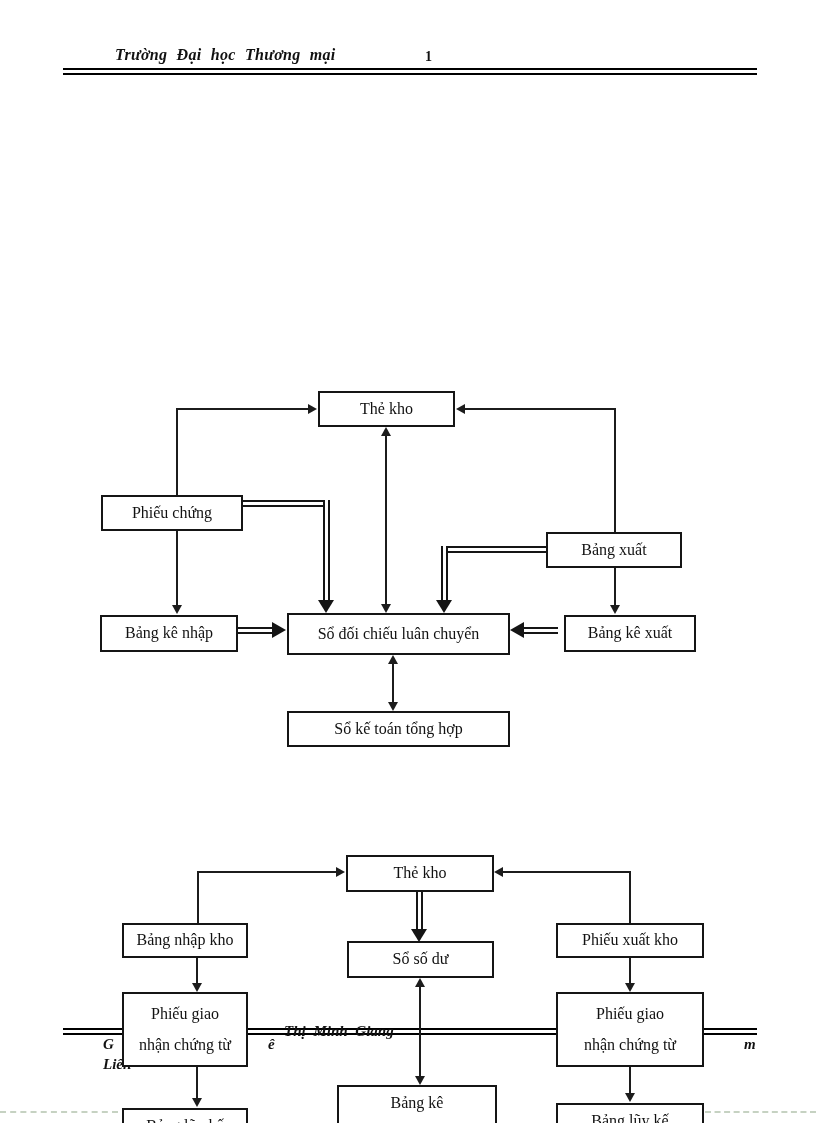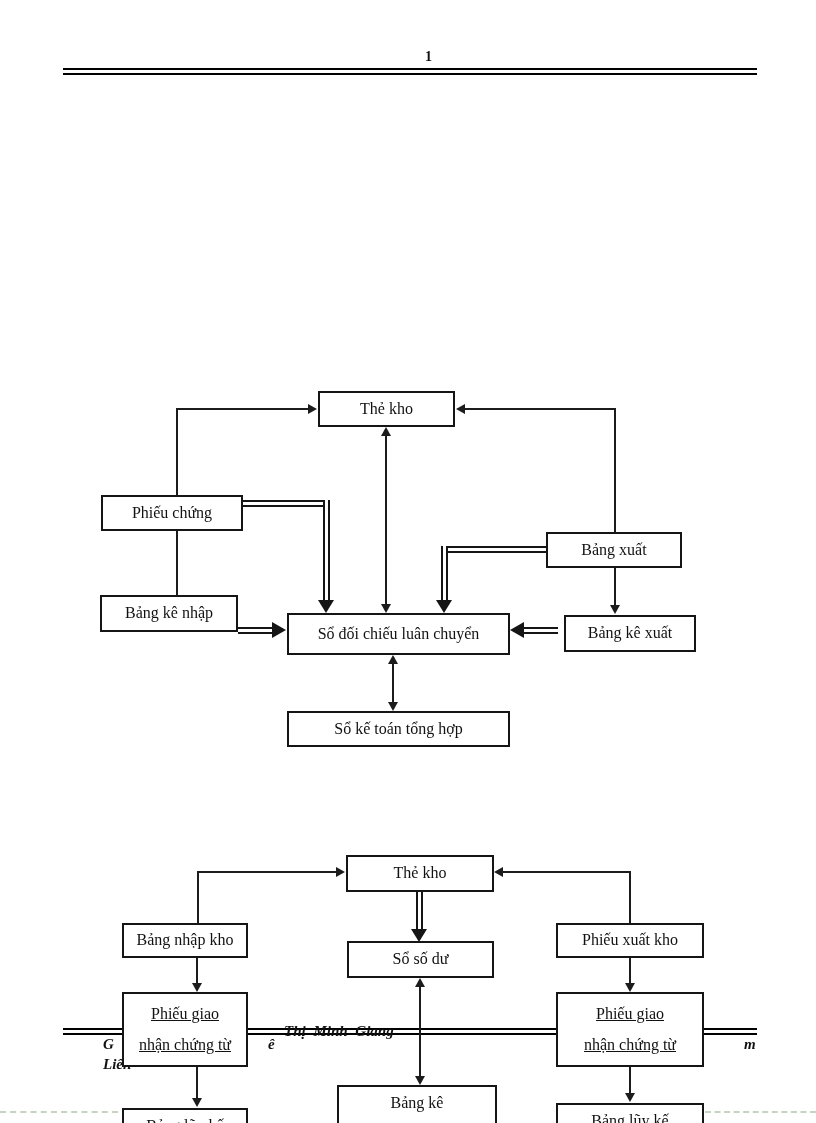--- a/index.html
+++ b/index.html
@@ -12,21 +12,21 @@
   .hdr-text{font-style:italic;font-weight:bold;font-size:16px;word-spacing:5px;letter-spacing:.3px;z-index:1;}
   .pg-num{font-size:14px;font-weight:600;z-index:1;}
   .dbl-rule{height:3px;border-top:2px solid #000;border-bottom:2px solid #000;z-index:1;}
   .ftr-frag{font-style:italic;font-weight:bold;font-size:15px;z-index:1;word-spacing:4px;}
   
   .box{
     position:absolute;background:#fff;border:2px solid #151515;box-sizing:border-box;
     display:flex;align-items:center;justify-content:center;text-align:center;
     font-size:16px;line-height:1.15;z-index:3;
   }
-  .box.two-line{flex-direction:column;justify-content:space-around;padding:4px 0;text-decoration:underline;}
+  .box.two-line{flex-direction:column;justify-content:space-around;padding:4px 0;}
   .box.top-al{align-items:flex-start;padding-top:7px;}
   
   .ln{position:absolute;background:#1c1c1c;z-index:2;}
   .ln.h{height:2px;} .ln.v{width:2px;}
   .dbl-h{position:absolute;height:3px;border-top:2px solid #151515;border-bottom:2px solid #151515;background:#fff;z-index:2;}
   .dbl-v{position:absolute;width:3px;border-left:2px solid #151515;border-right:2px solid #151515;background:#fff;z-index:2;}
   .arr{position:absolute;width:0;height:0;z-index:2;}
   .big-down{border-left:8px solid transparent;border-right:8px solid transparent;border-top:13px solid #151515;}
   .big-right{border-top:8px solid transparent;border-bottom:8px solid transparent;border-left:14px solid #151515;}
   .big-left{border-top:8px solid transparent;border-bottom:8px solid transparent;border-right:14px solid #151515;}
@@ -35,20 +35,21 @@
   .sm-right{border-top:5px solid transparent;border-bottom:5px solid transparent;border-left:9px solid #1c1c1c;}
   .sm-left{border-top:5px solid transparent;border-bottom:5px solid transparent;border-right:9px solid #1c1c1c;}
   .title{font-weight:bold;font-size:15.5px;word-spacing:3px;z-index:1;}
   .dash{border-top:2px dashed #c6d2c2;z-index:1;}
 </style>
 </head>
 <body>
 
 <div class="page">
 
+  <div class="abs hdr-text" style="left:115px;top:46px;">Trường Đại học Thương mại</div>
   <div class="abs pg-num" style="left:425px;top:49px;">1</div>
   <div class="abs dbl-rule" style="left:63px;top:68px;width:694px;"></div>
 
 
   <div>
 
     <div class="ln h abs" style="left:176px;top:408px;width:133px;"></div>
     <div class="arr sm-right" style="left:308px;top:404px;"></div>
     <div class="ln v abs" style="left:176px;top:408px;height:197px;"></div>
     <div class="arr sm-down" style="left:172px;top:605px;"></div>
@@ -76,21 +77,21 @@
     <div class="dbl-h" style="left:524px;top:627px;width:34px;"></div>
     <div class="arr big-left" style="left:510px;top:622px;"></div>
 
     <div class="ln v abs" style="left:392px;top:661px;height:45px;"></div>
     <div class="arr sm-up" style="left:388px;top:655px;"></div>
     <div class="arr sm-down" style="left:388px;top:702px;"></div>
 
     <div class="box" style="left:318px;top:391px;width:137px;height:36px;">Thẻ kho</div>
     <div class="box" style="left:101px;top:495px;width:142px;height:36px;">Phiếu chứng</div>
     <div class="box" style="left:546px;top:532px;width:136px;height:36px;">Bảng xuất</div>
-    <div class="box" style="left:100px;top:595px;width:138px;height:37px;">Bảng kê nhập</div>
+    <div class="box" style="left:100px;top:615px;width:138px;height:37px;">Bảng kê nhập</div>
     <div class="box" style="left:287px;top:613px;width:223px;height:42px;">Sổ đối chiếu luân chuyển</div>
     <div class="box" style="left:564px;top:615px;width:132px;height:37px;">Bảng kê xuất</div>
     <div class="box" style="left:287px;top:711px;width:223px;height:36px;">Sổ kế toán tổng hợp</div>
   </div>
 
 
   <div class="abs dbl-rule" style="left:63px;top:1028px;width:694px;"></div>
   <div class="abs ftr-frag" style="left:103px;top:1036px;">G</div>
   <div class="abs ftr-frag" style="left:268px;top:1036px;">ê</div>
   <div class="abs ftr-frag" style="left:284px;top:1023px;">Thị Minh Giang</div>

